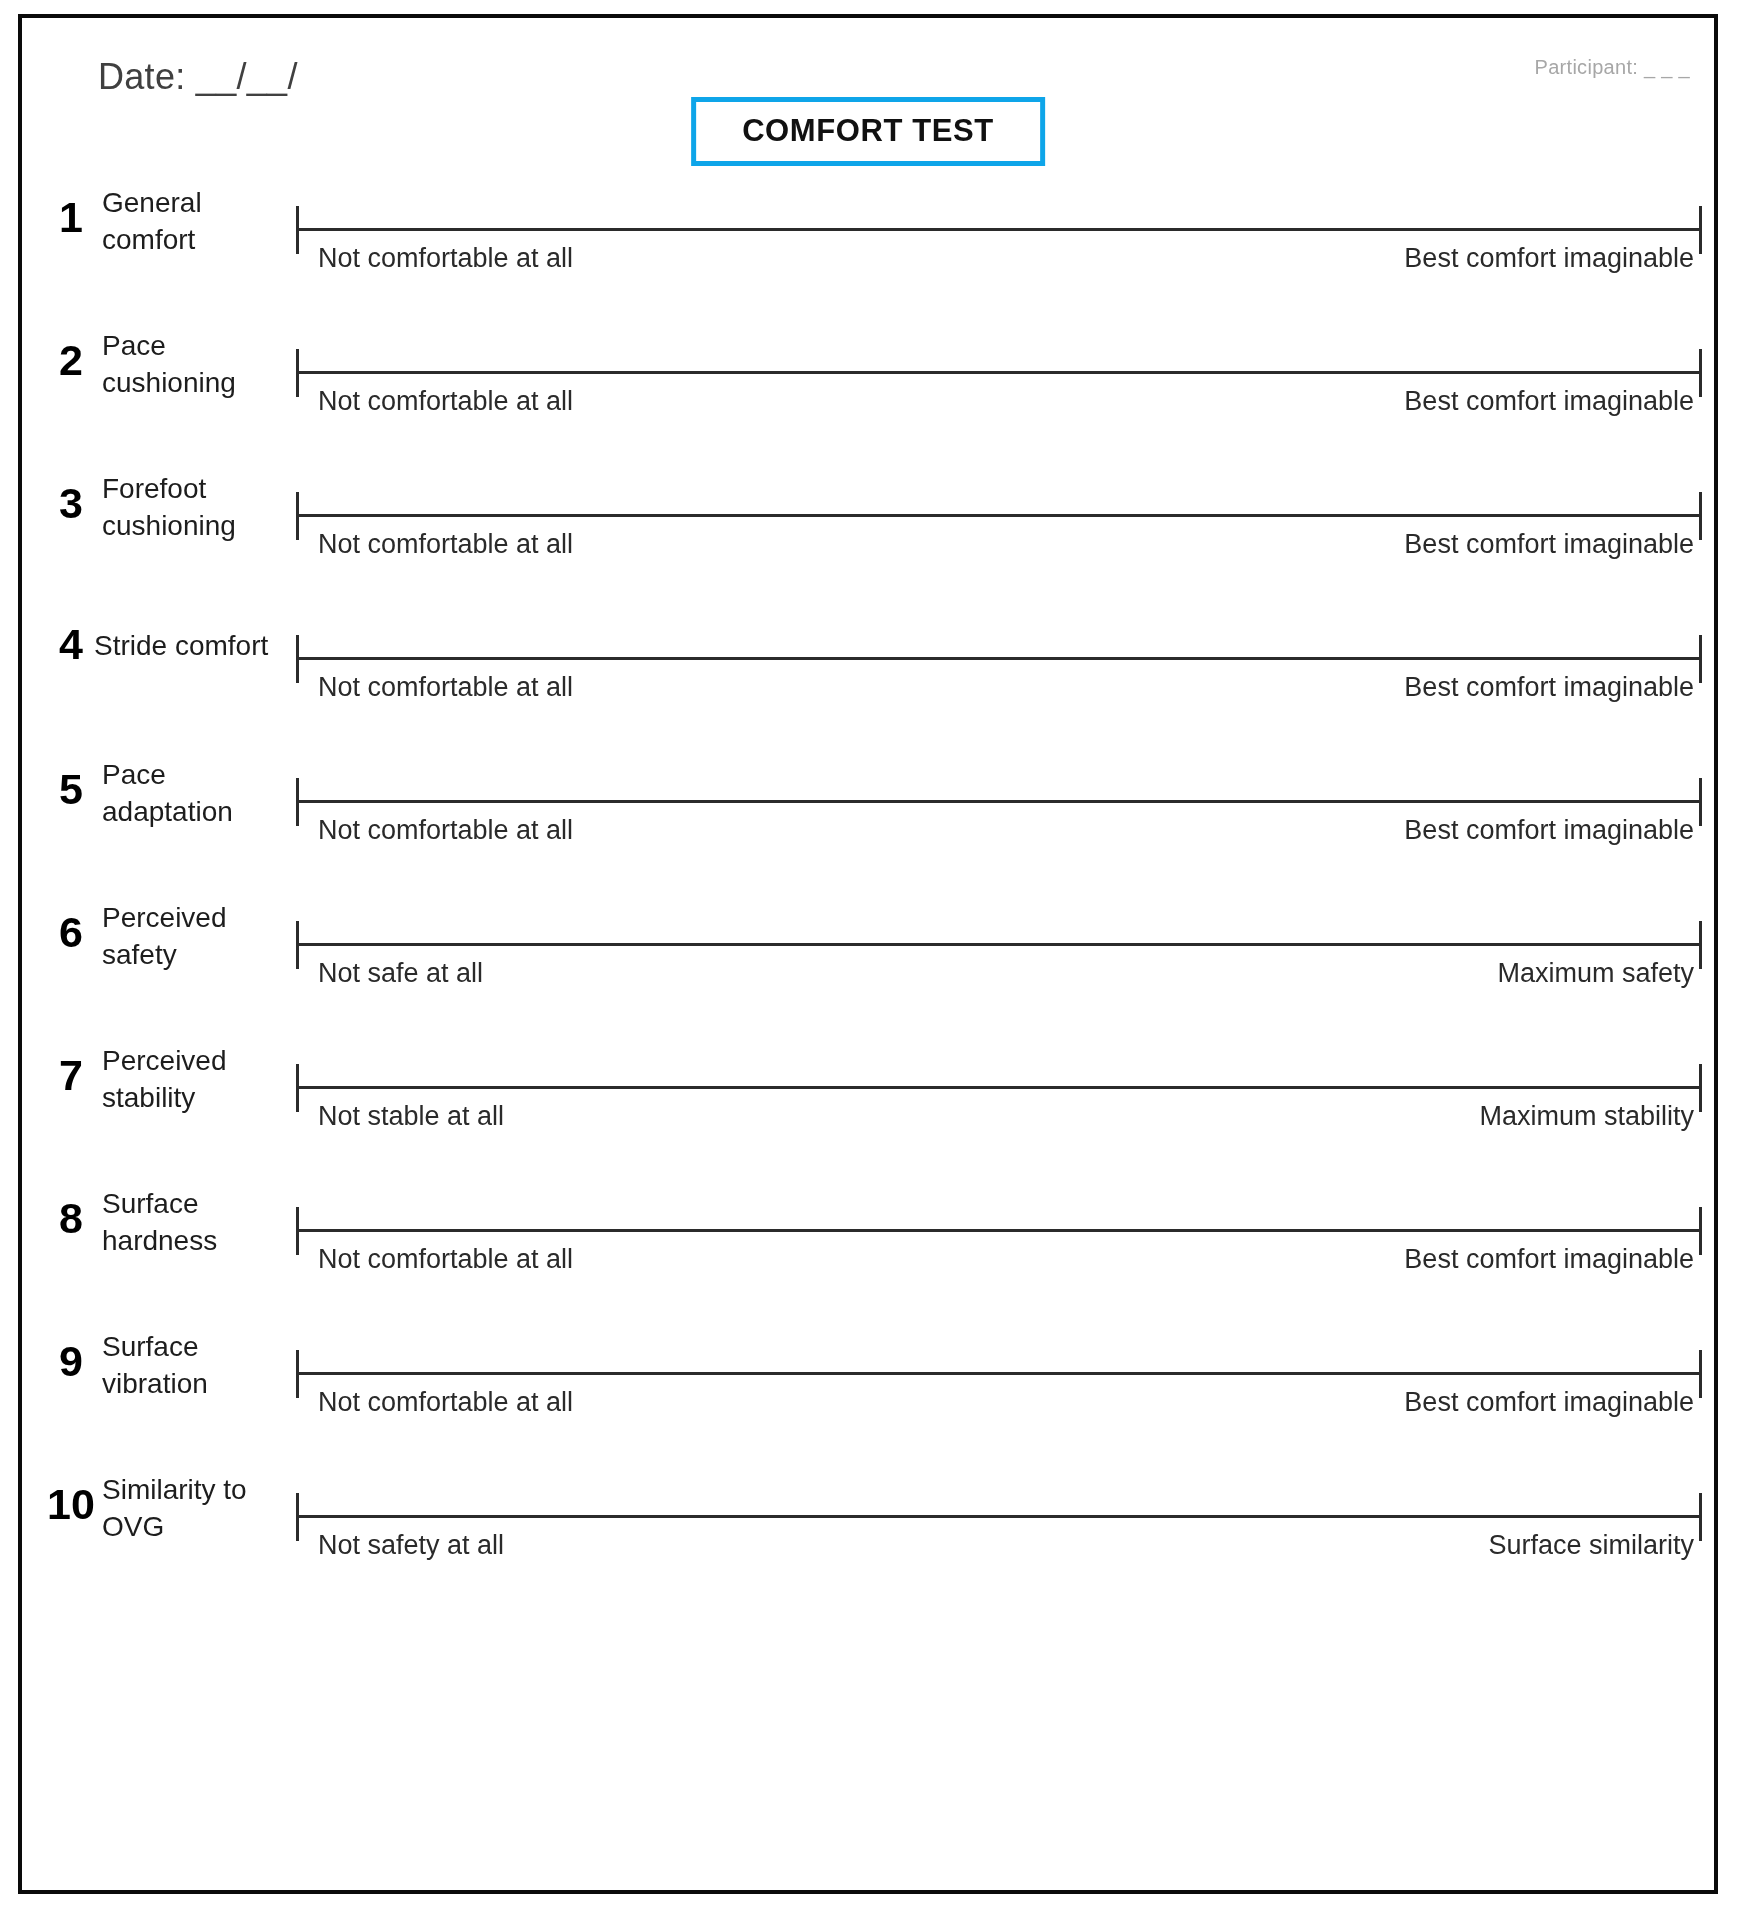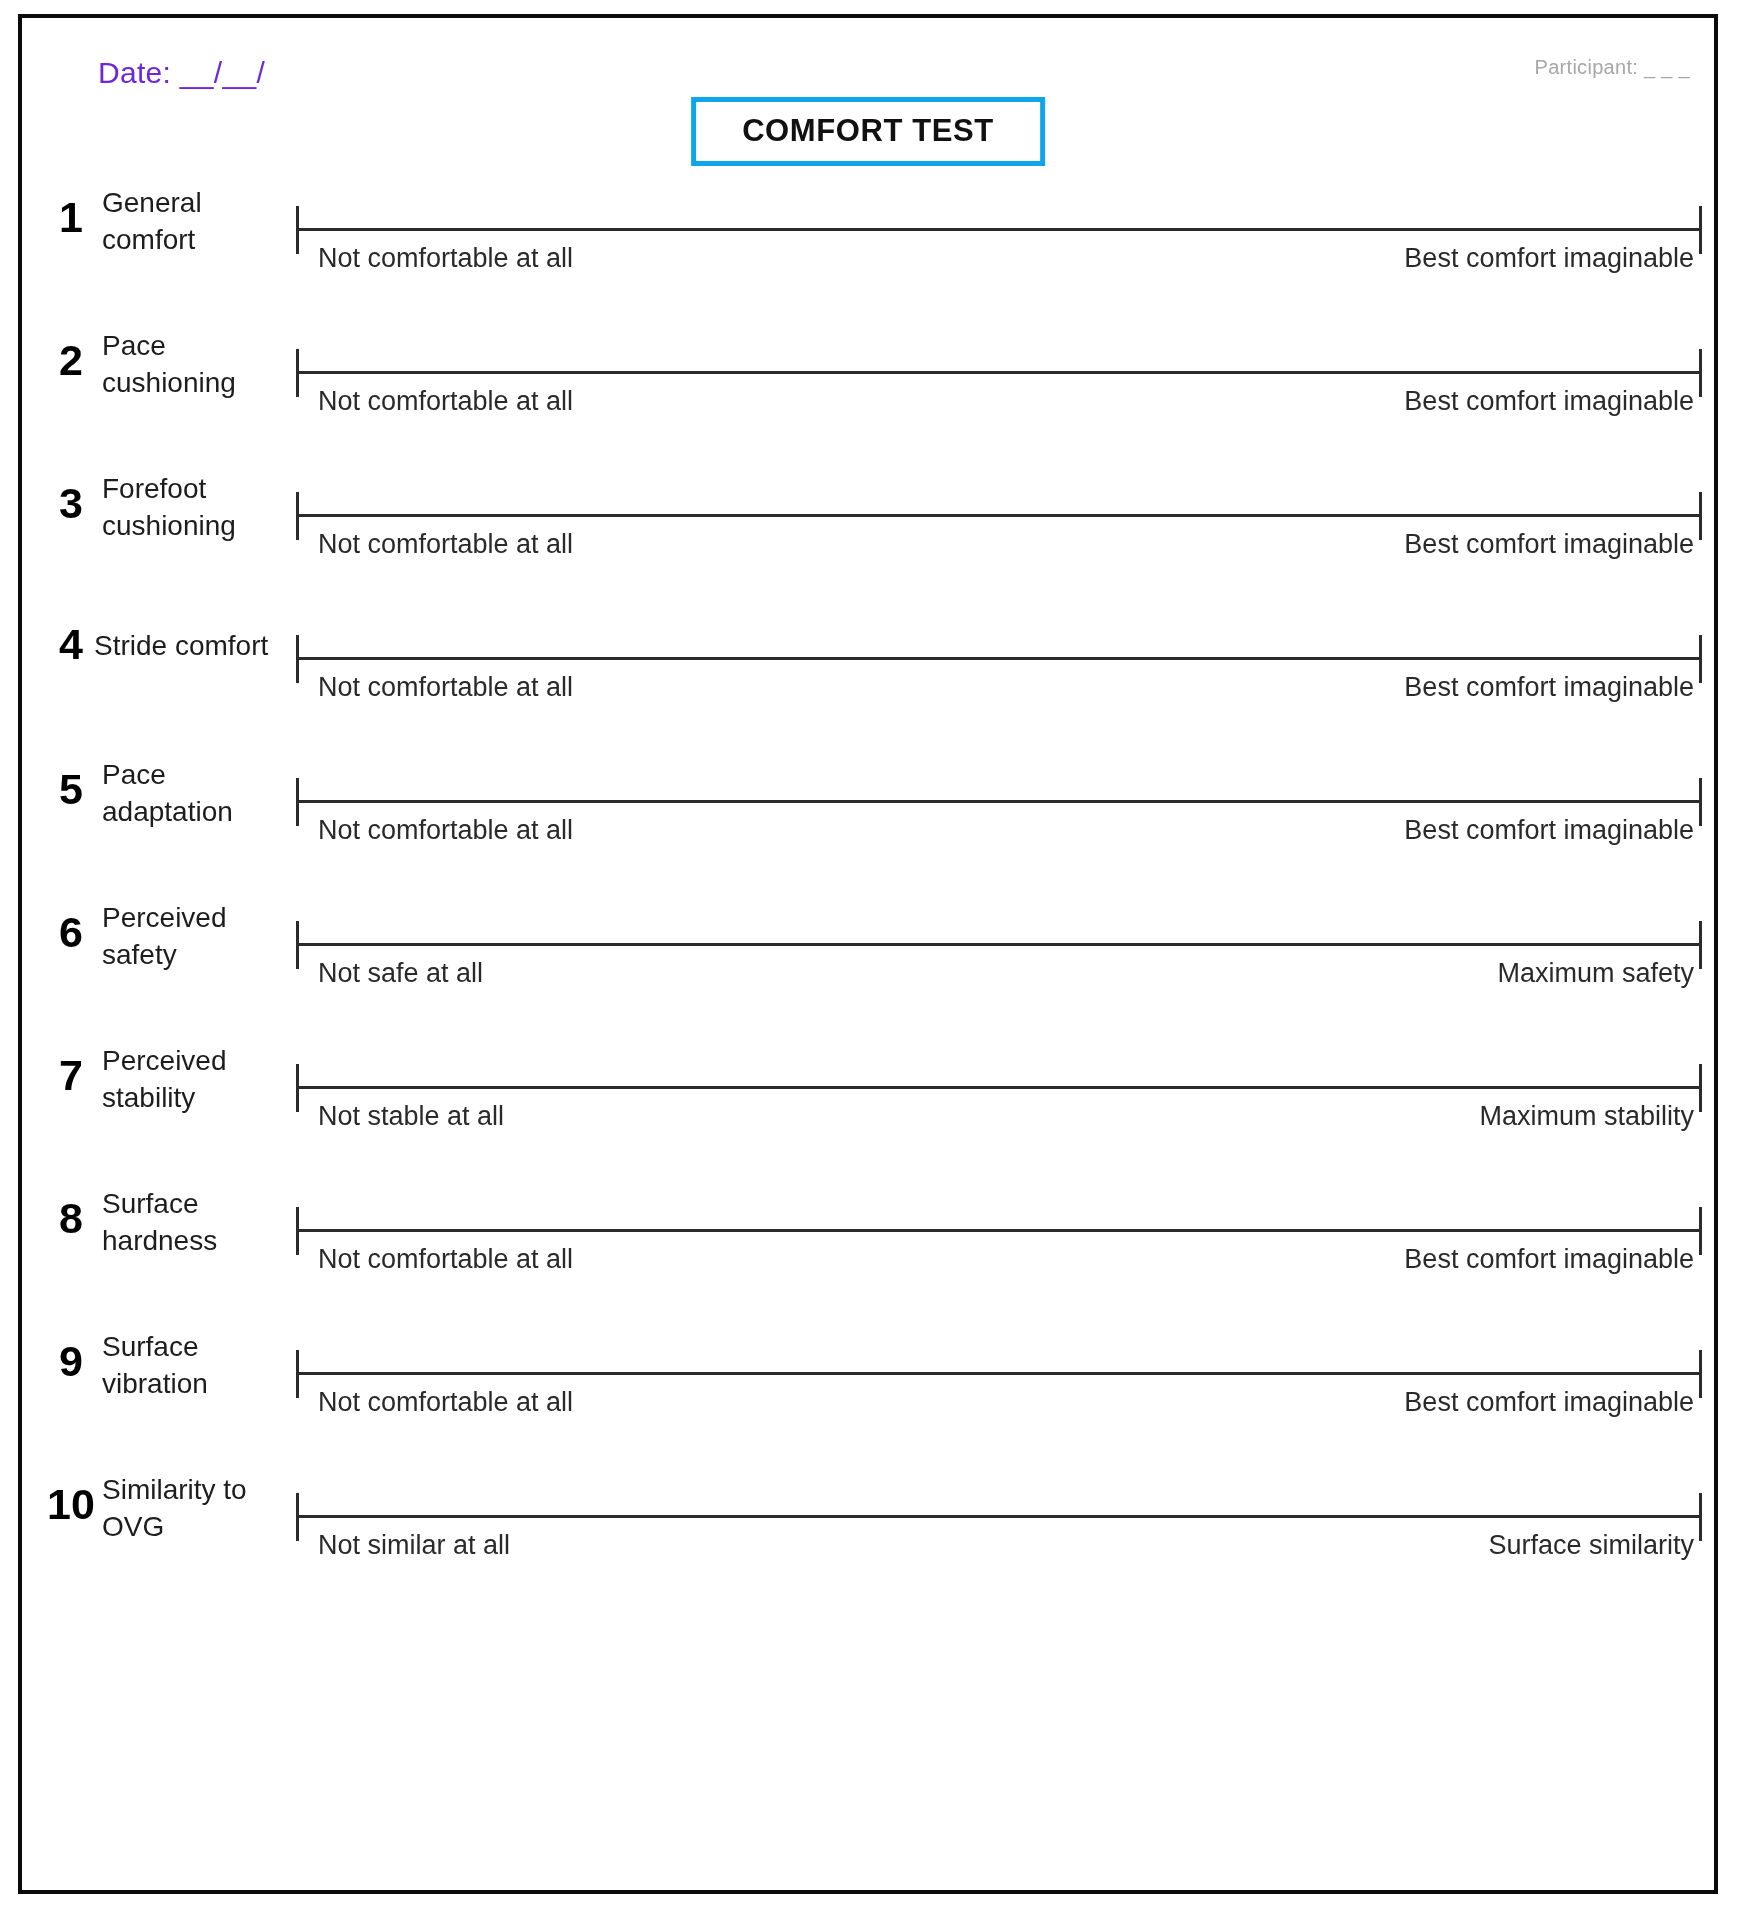--- a/index.html
+++ b/index.html
@@ -31,22 +31,22 @@
   .hdr {
     position: absolute;
     left: 0; top: 0; right: 0;
     height: 110px;
   }
 
   .hdr-date {
     position: absolute;
     left: 76px;
     top: 38px;
-    font-size: 30px;
-    color: #6d28d9;
+    font-size: 36px;
+    color: #404040;
     letter-spacing: 0.3px;
     white-space: nowrap;
   }
 
   .hdr-participant {
     position: absolute;
     right: 24px;
     top: 38px;
     font-size: 20px;
     color: #a7a7a7;
@@ -291,19 +291,19 @@
       </div>
       <div class="vas-item">
         <div class="item-num">10</div>
         <div class="item-label">Similarity to OVG</div>
         <div class="scale">
           <div class="scale-line"></div>
           <div class="tick tick-left"></div>
           <div class="tick tick-right"></div>
         </div>
         <div class="anchors">
-          <span class="anchor-left">Not similar at all</span>
+          <span class="anchor-left">Not safety at all</span>
           <span class="anchor-right">Surface similarity</span>
         </div>
       </div>
     </div>
 
 </div>
 
 </body></html>

